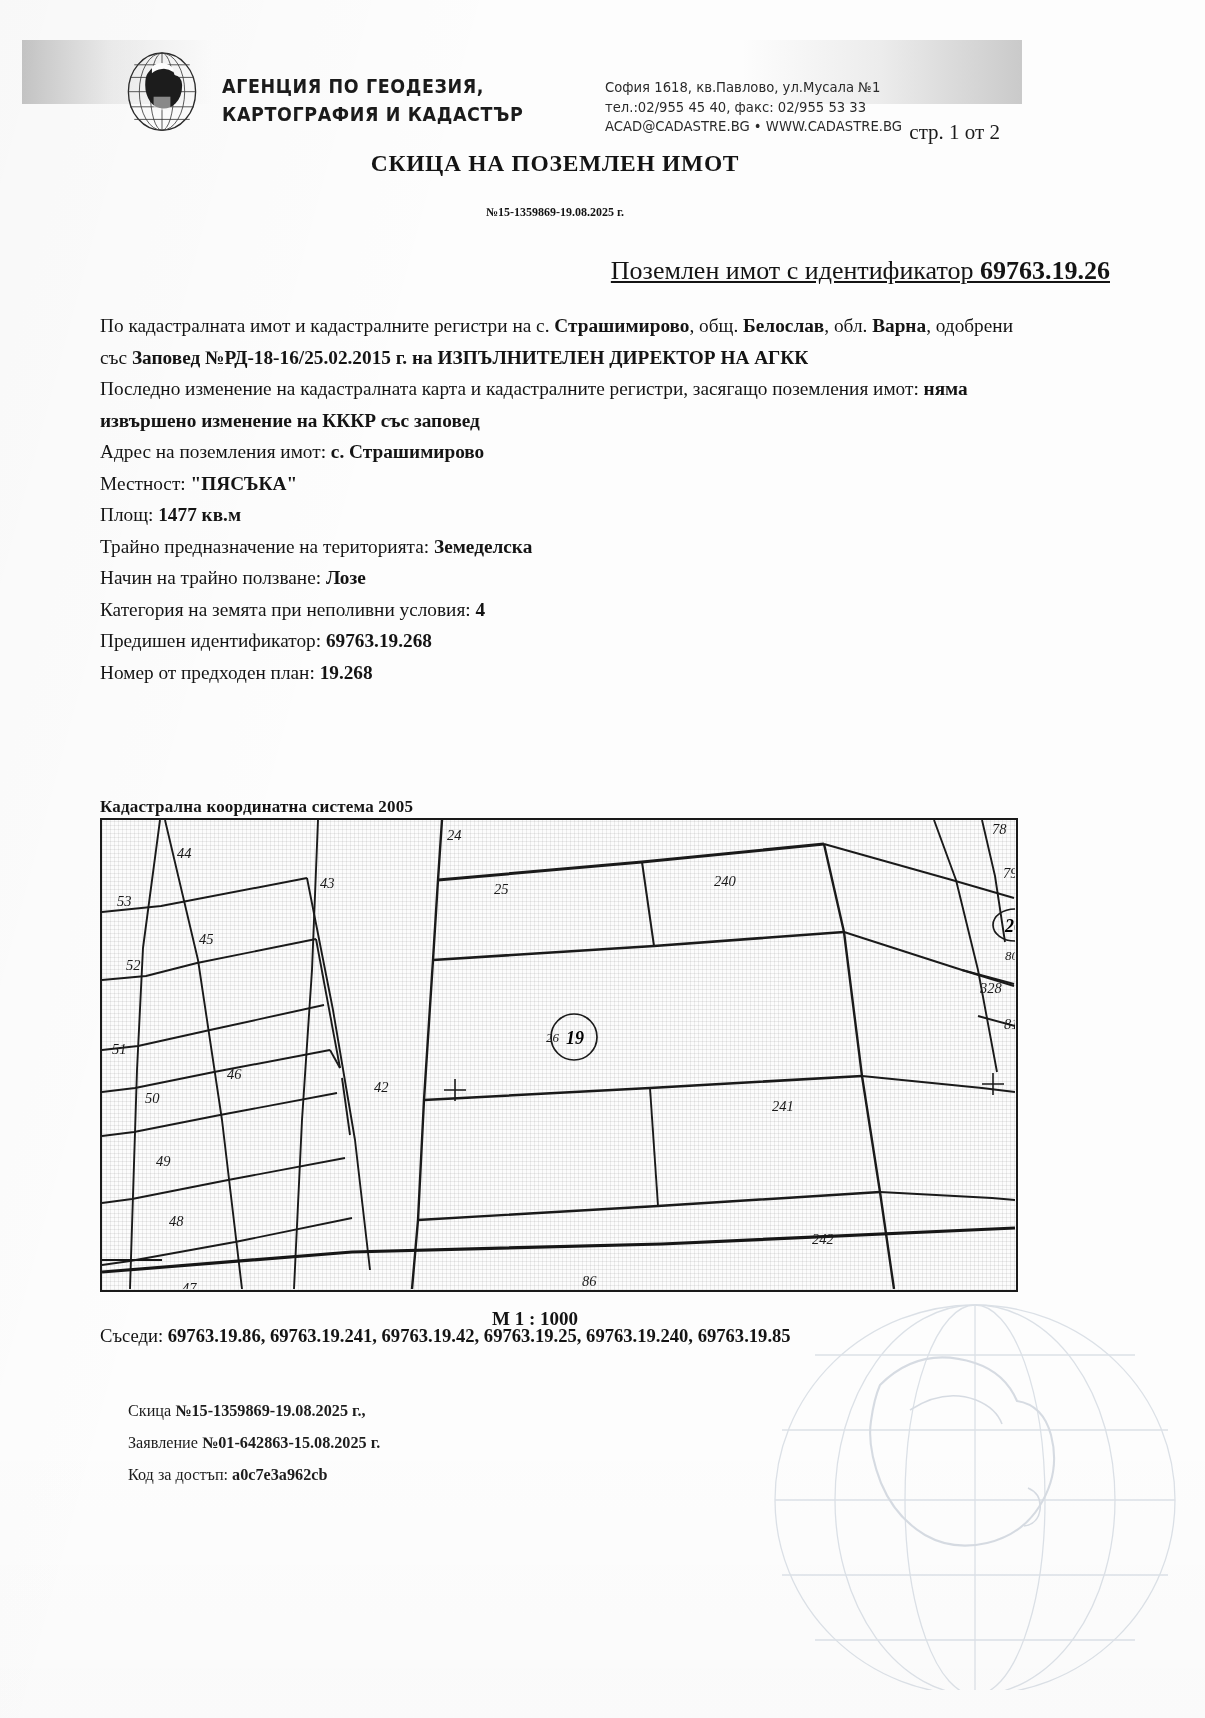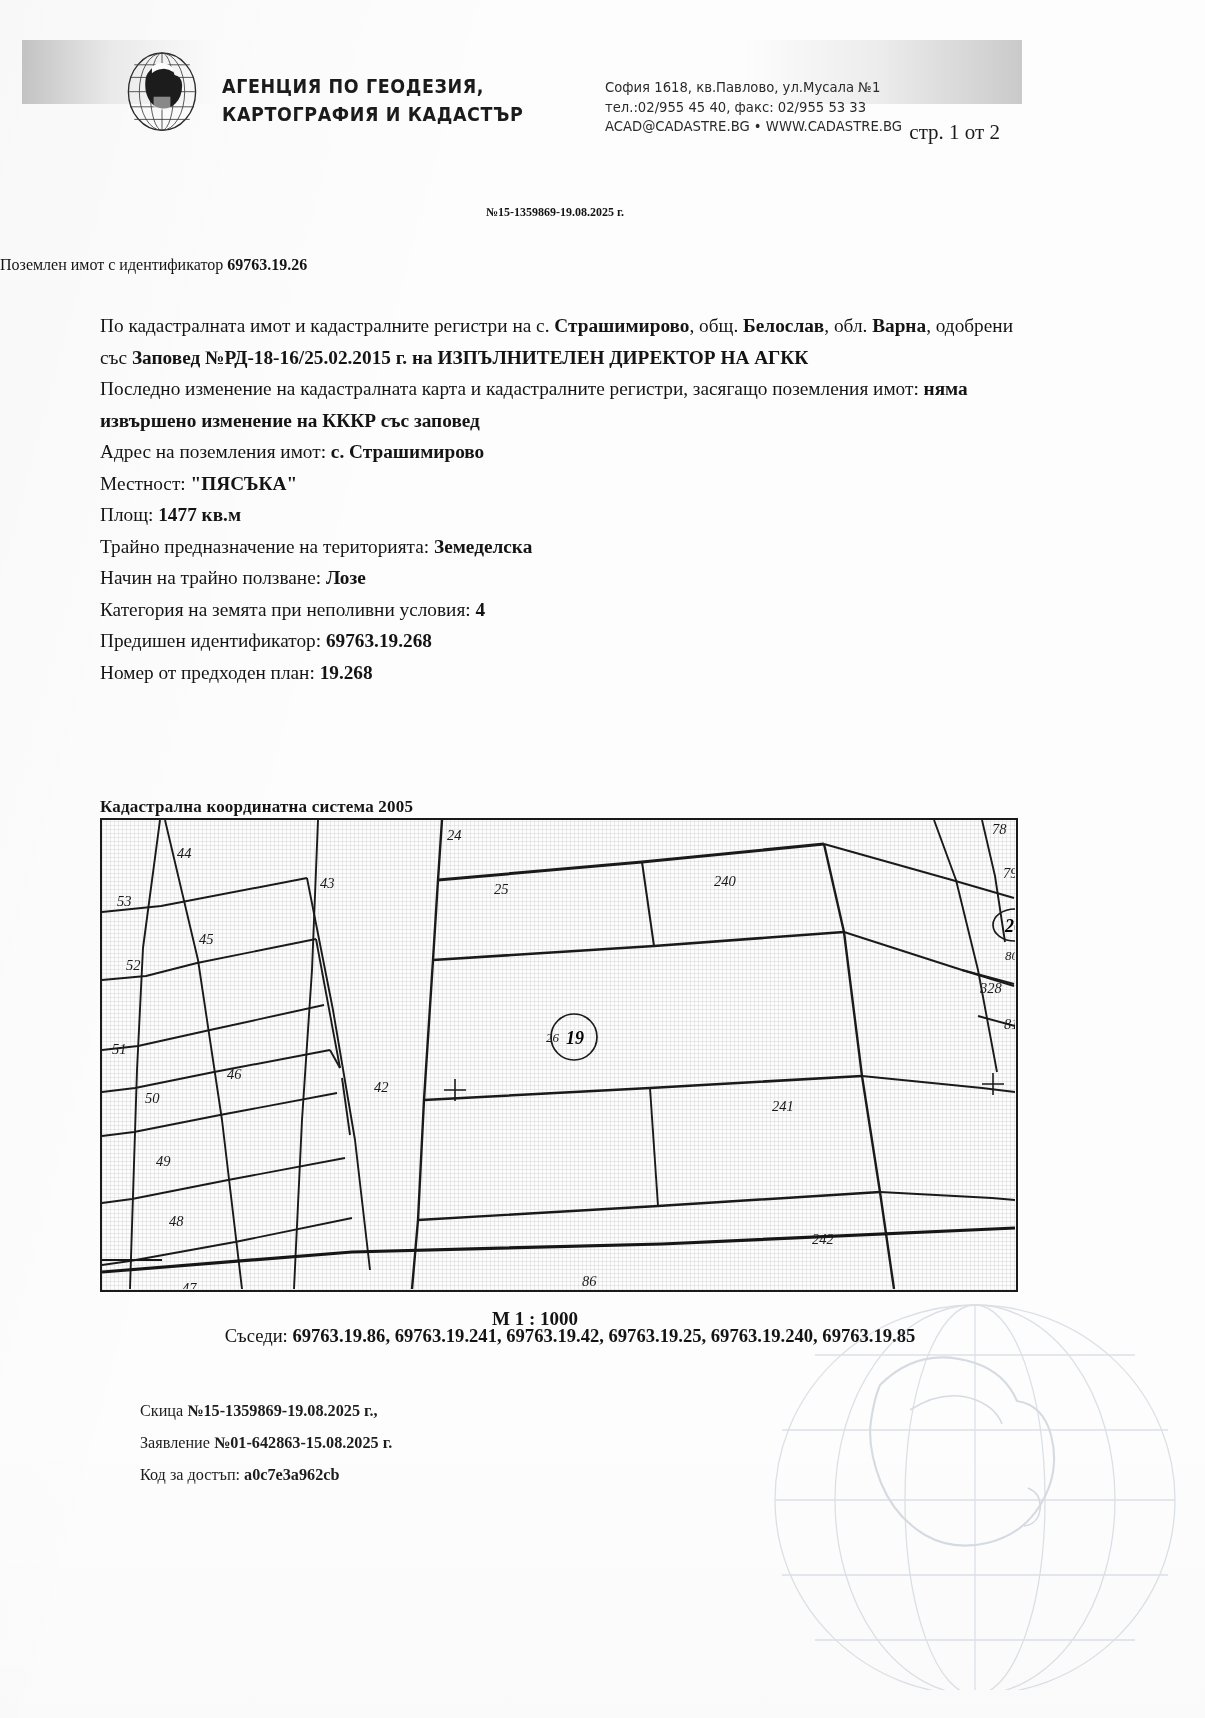--- a/index.html
+++ b/index.html
@@ -113,22 +113,23 @@
     width: 1110px;
     text-align: center;
     font-weight: bold;
     font-size: 12px;
   }
   .doc-ident {
     position: absolute;
     top: 256px;
     left: 0;
     width: 1110px;
-    text-align: left;
-    font-size: 16px;
+    text-align: right;
+    font-size: 26px;
+    text-decoration: underline;
   }
   .doc-ident b { font-weight: bold; }
 
   
   .body-text {
     position: absolute;
     top: 310px;
     left: 100px;
     width: 925px;
     font-size: 19.3px;
@@ -198,21 +199,20 @@
     font-weight: bold;
     font-size: 19px;
     margin-top: 12px;
   }
   .neighbors {
     position: absolute;
     top: 1325px;
     left: 100px;
     width: 940px;
     font-size: 18.6px;
-    text-align: center;
   }
   .neighbors b { font-weight: bold; }
 
   
   .watermark {
     position: absolute;
     top: 1290px;
     left: 760px;
     width: 430px;
     height: 400px;
@@ -223,21 +223,21 @@
   
   .footer {
     position: absolute;
     top: 1395px;
     left: 128px;
     width: 620px;
     font-size: 16.2px;
     line-height: 32px;
     color: #1d1d1d;
   }
-  .footer div { white-space: nowrap; margin-left: 12px; }
+  .footer div { white-space: nowrap; }
   .footer b { font-weight: bold; }
 </style>
 </head>
 <body>
 
 <div class="page">
 
   <div class="header">
     <div class="header-band"></div>
 
@@ -263,20 +263,21 @@
 
     <div class="contact">
       <div>София 1618, кв.Павлово, ул.Мусала №1</div>
       <div>тел.:02/955 45 40, факс: 02/955 53 33</div>
       <div>ACAD@CADASTRE.BG • WWW.CADASTRE.BG</div>
     </div>
   </div>
 
   <div class="page-no">стр. 1 от 2</div>
 
+  <div class="doc-title">СКИЦА НА ПОЗЕМЛЕН ИМОТ</div>
   <div class="doc-number">№15-1359869-19.08.2025 г.</div>
   <div class="doc-ident">
     <span>Поземлен имот с идентификатор </span><b>69763.19.26</b>
   </div>
 
   <div class="body-text">
 
     <p class="para-block">
       <span>По кадастралната имот и кадастралните регистри на с. </span><b>Страшимирово</b><span>, общ. </span><b>Белослав</b><span>, обл. </span><b>Варна</b><span>, одобрени със </span><b>Заповед №РД-18-16/25.02.2015 г. на ИЗПЪЛНИТЕЛЕН ДИРЕКТОР НА АГКК</b>
     </p>

